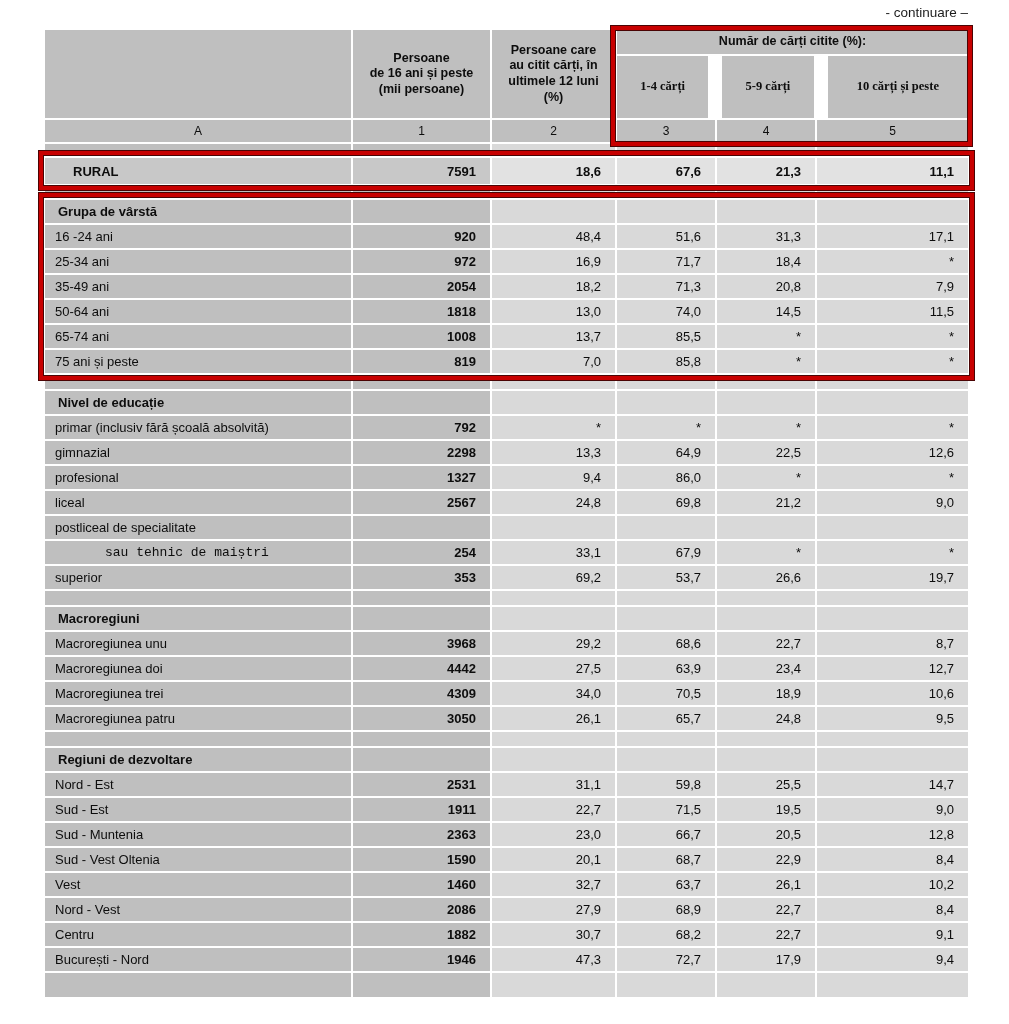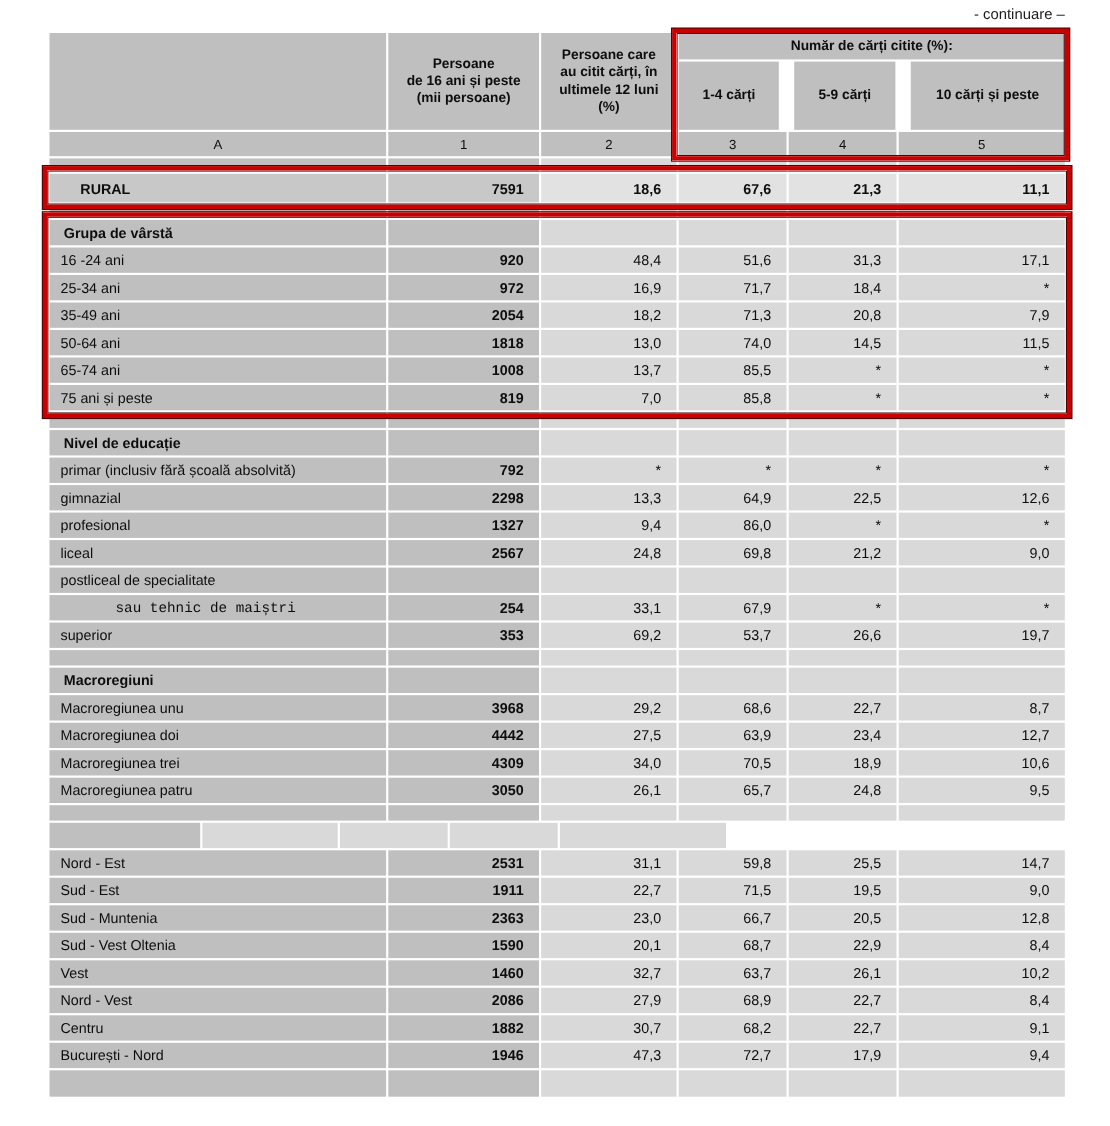--- a/index.html
+++ b/index.html
@@ -18,21 +18,21 @@
   .h-letters .cell{height:22px;justify-content:center;font-size:12px;}
   .h-data .cell{height:23px}
   .h-rural .cell{height:26px}
   .sp-sm .cell{height:12px}
   .sp-lg .cell{height:14px}
   .sp-end .cell{height:24px}
   .hdr{justify-content:center;text-align:center;font-weight:bold;font-size:12.5px;line-height:1.25;
     white-space:pre-line;padding:2px 4px;}
   .books-group{display:flex;flex-direction:column;gap:2px;width:351px;border-radius:23px;}
   .books-title{height:24px;}
-  .books-sub{display:flex;gap:14px;flex:1;}
+  .books-sub{display:flex;gap:14px;flex:1;font-family:Liberation Serif, serif;}
   .books-sub .cell{height:auto;}
   .lbl{padding-left:10px;font-size:13px;}
   .lbl-deep{padding-left:60px;font-family:Liberation Mono, monospace;}
   .lbl-title{padding-left:13px;font-size:13px;font-weight:bold;}
   .lbl-rural{padding-left:28px;font-size:13px;font-weight:bold;}
   .num{justify-content:flex-end;padding-right:14px;font-size:13px;}
   .b{font-weight:bold;}
   .redbox{position:absolute;box-sizing:border-box;border:4px solid var(--red);
     box-shadow:0 0 0 1px #4a0404, inset 0 0 0 1px #4a0404;pointer-events:none;z-index:5;}
   #rb-books{left:611px;top:26px;width:361px;height:120px;}
@@ -277,20 +277,21 @@
         </div>
         <div class="row sp-lg">
           <div class="cell cA bg-d"></div>
           <div class="cell c1 bg-d"></div>
           <div class="cell c2 bg-l"></div>
           <div class="cell c3 bg-l"></div>
           <div class="cell c4 bg-l"></div>
           <div class="cell c5 bg-l"></div>
         </div>
         <div class="row h-data">
+          <div class="cell cA bg-d lbl-title">Regiuni de dezvoltare</div>
           <div class="cell c1 bg-d"></div>
           <div class="cell c2 bg-l"></div>
           <div class="cell c3 bg-l"></div>
           <div class="cell c4 bg-l"></div>
           <div class="cell c5 bg-l"></div>
         </div>
         <div class="row h-data">
           <div class="cell cA bg-d lbl">Nord - Est</div>
           <div class="cell c1 bg-d num b">2531</div>
           <div class="cell c2 bg-l num">31,1</div>

